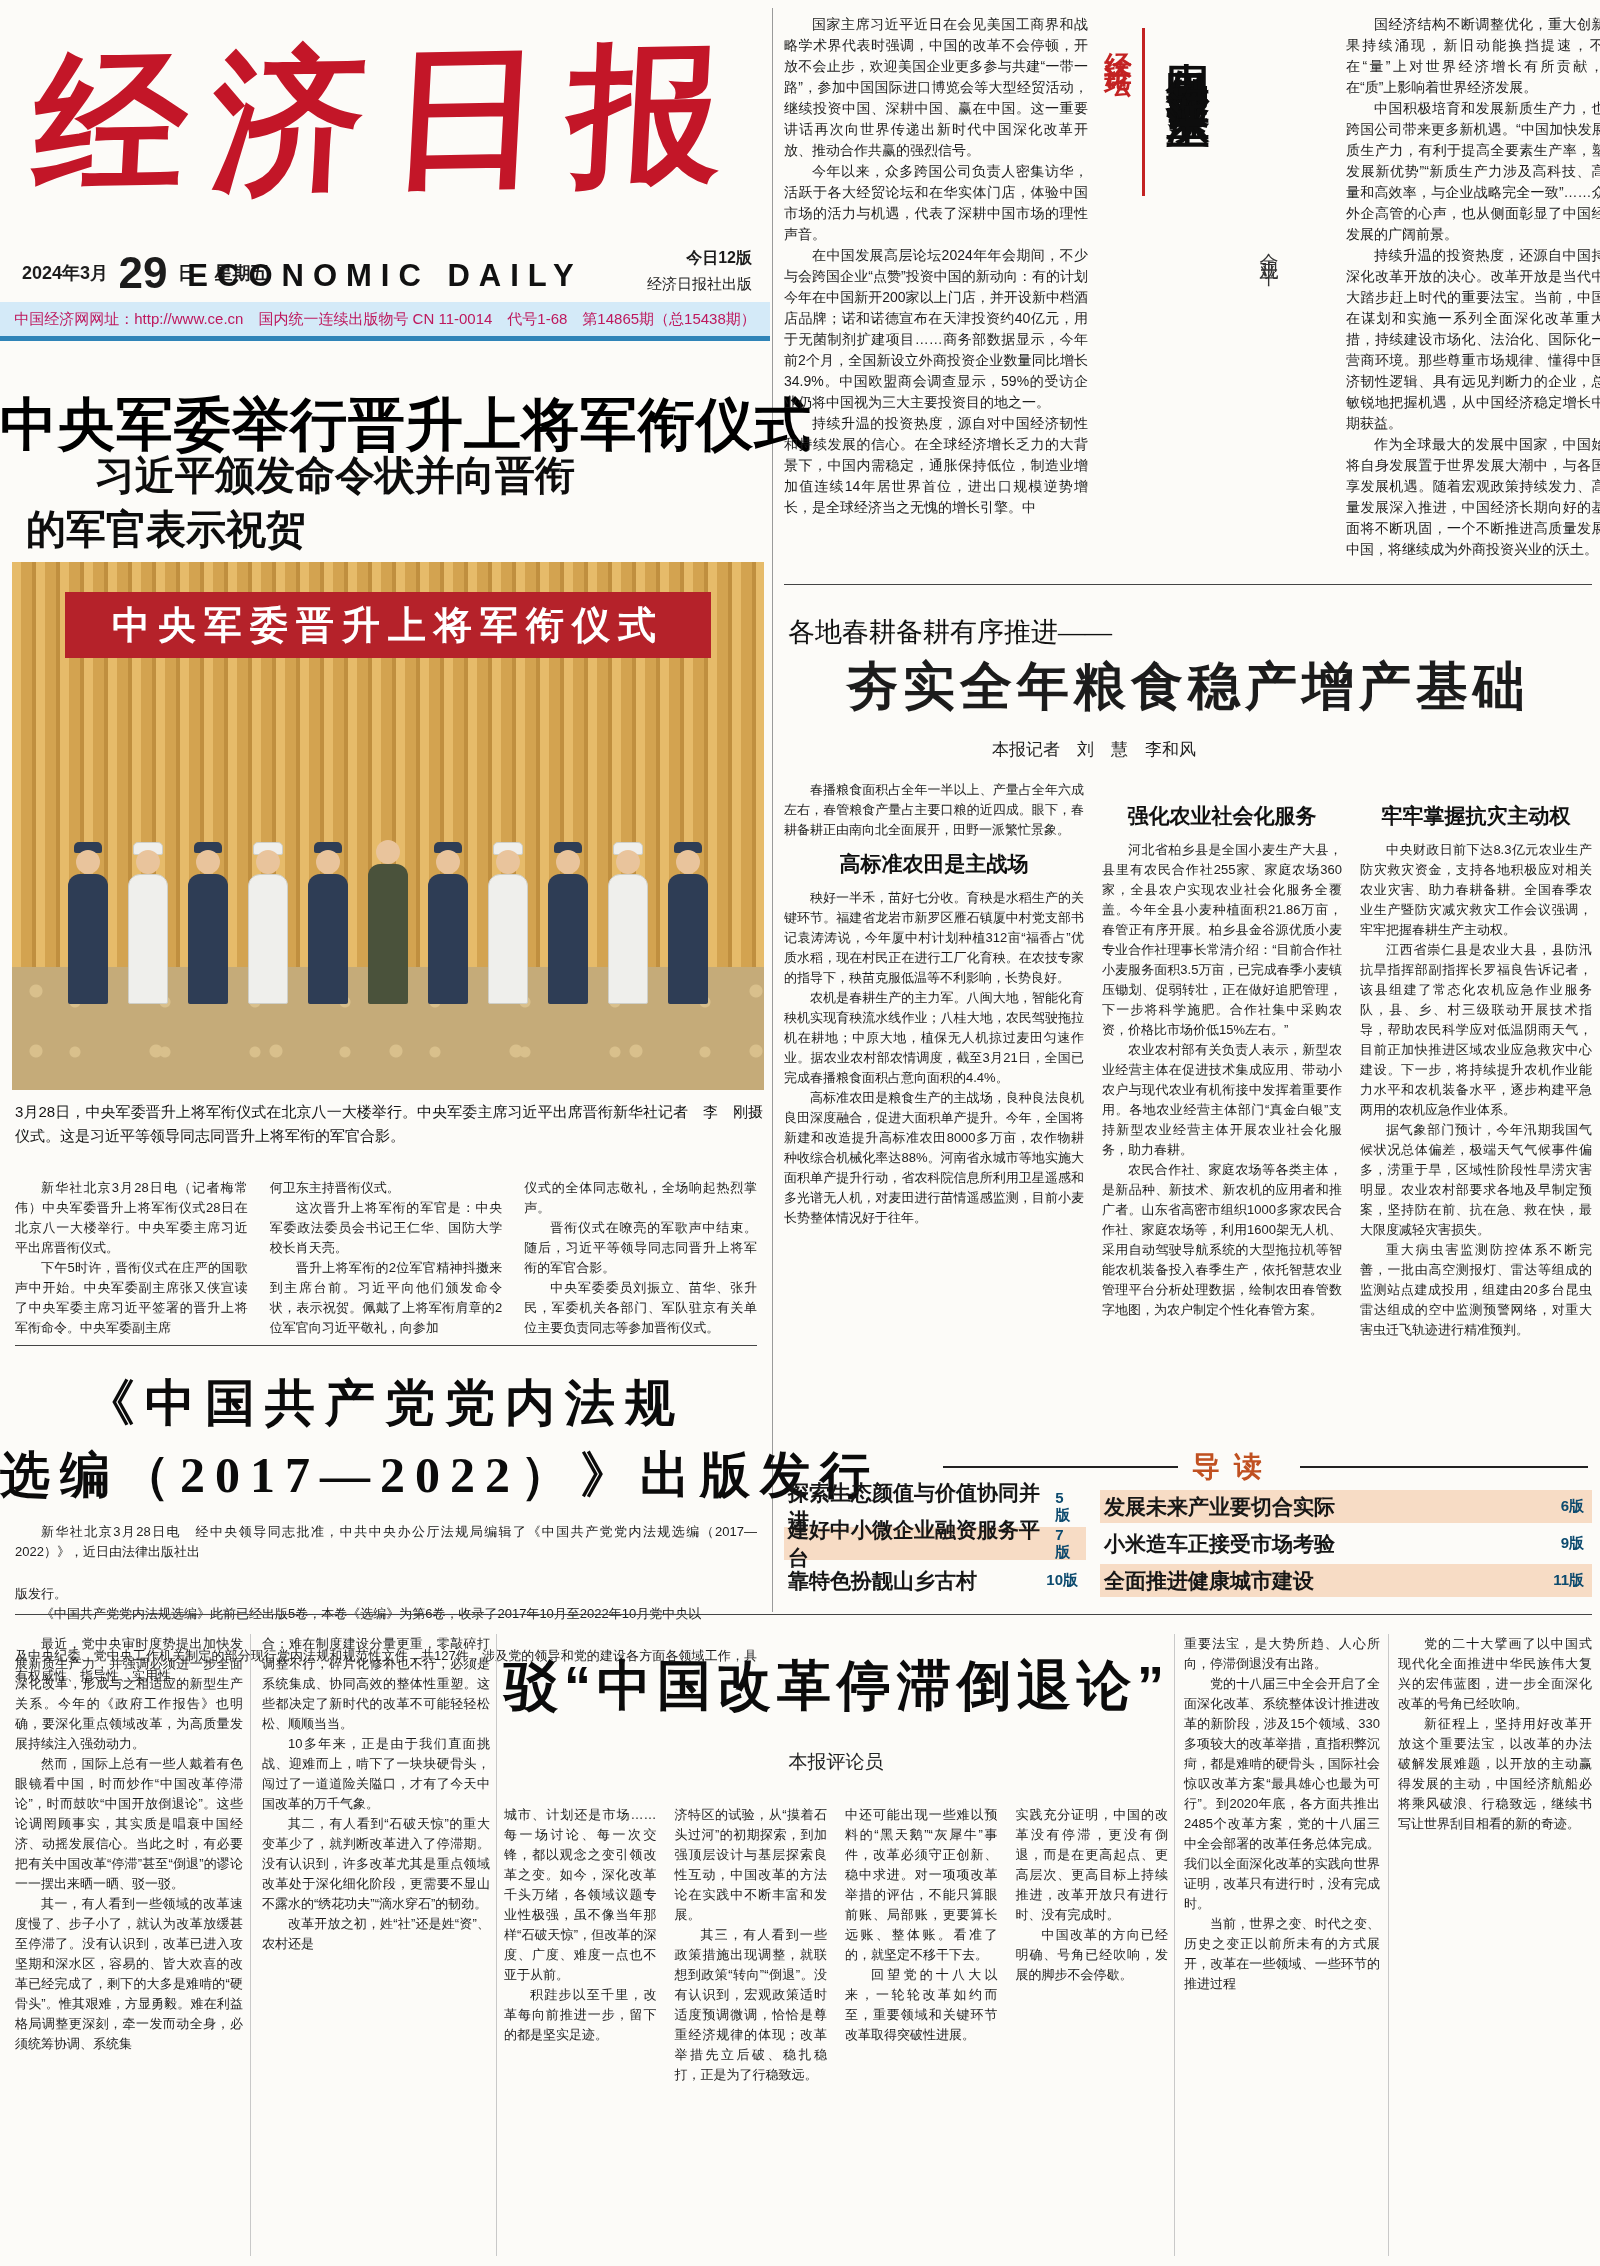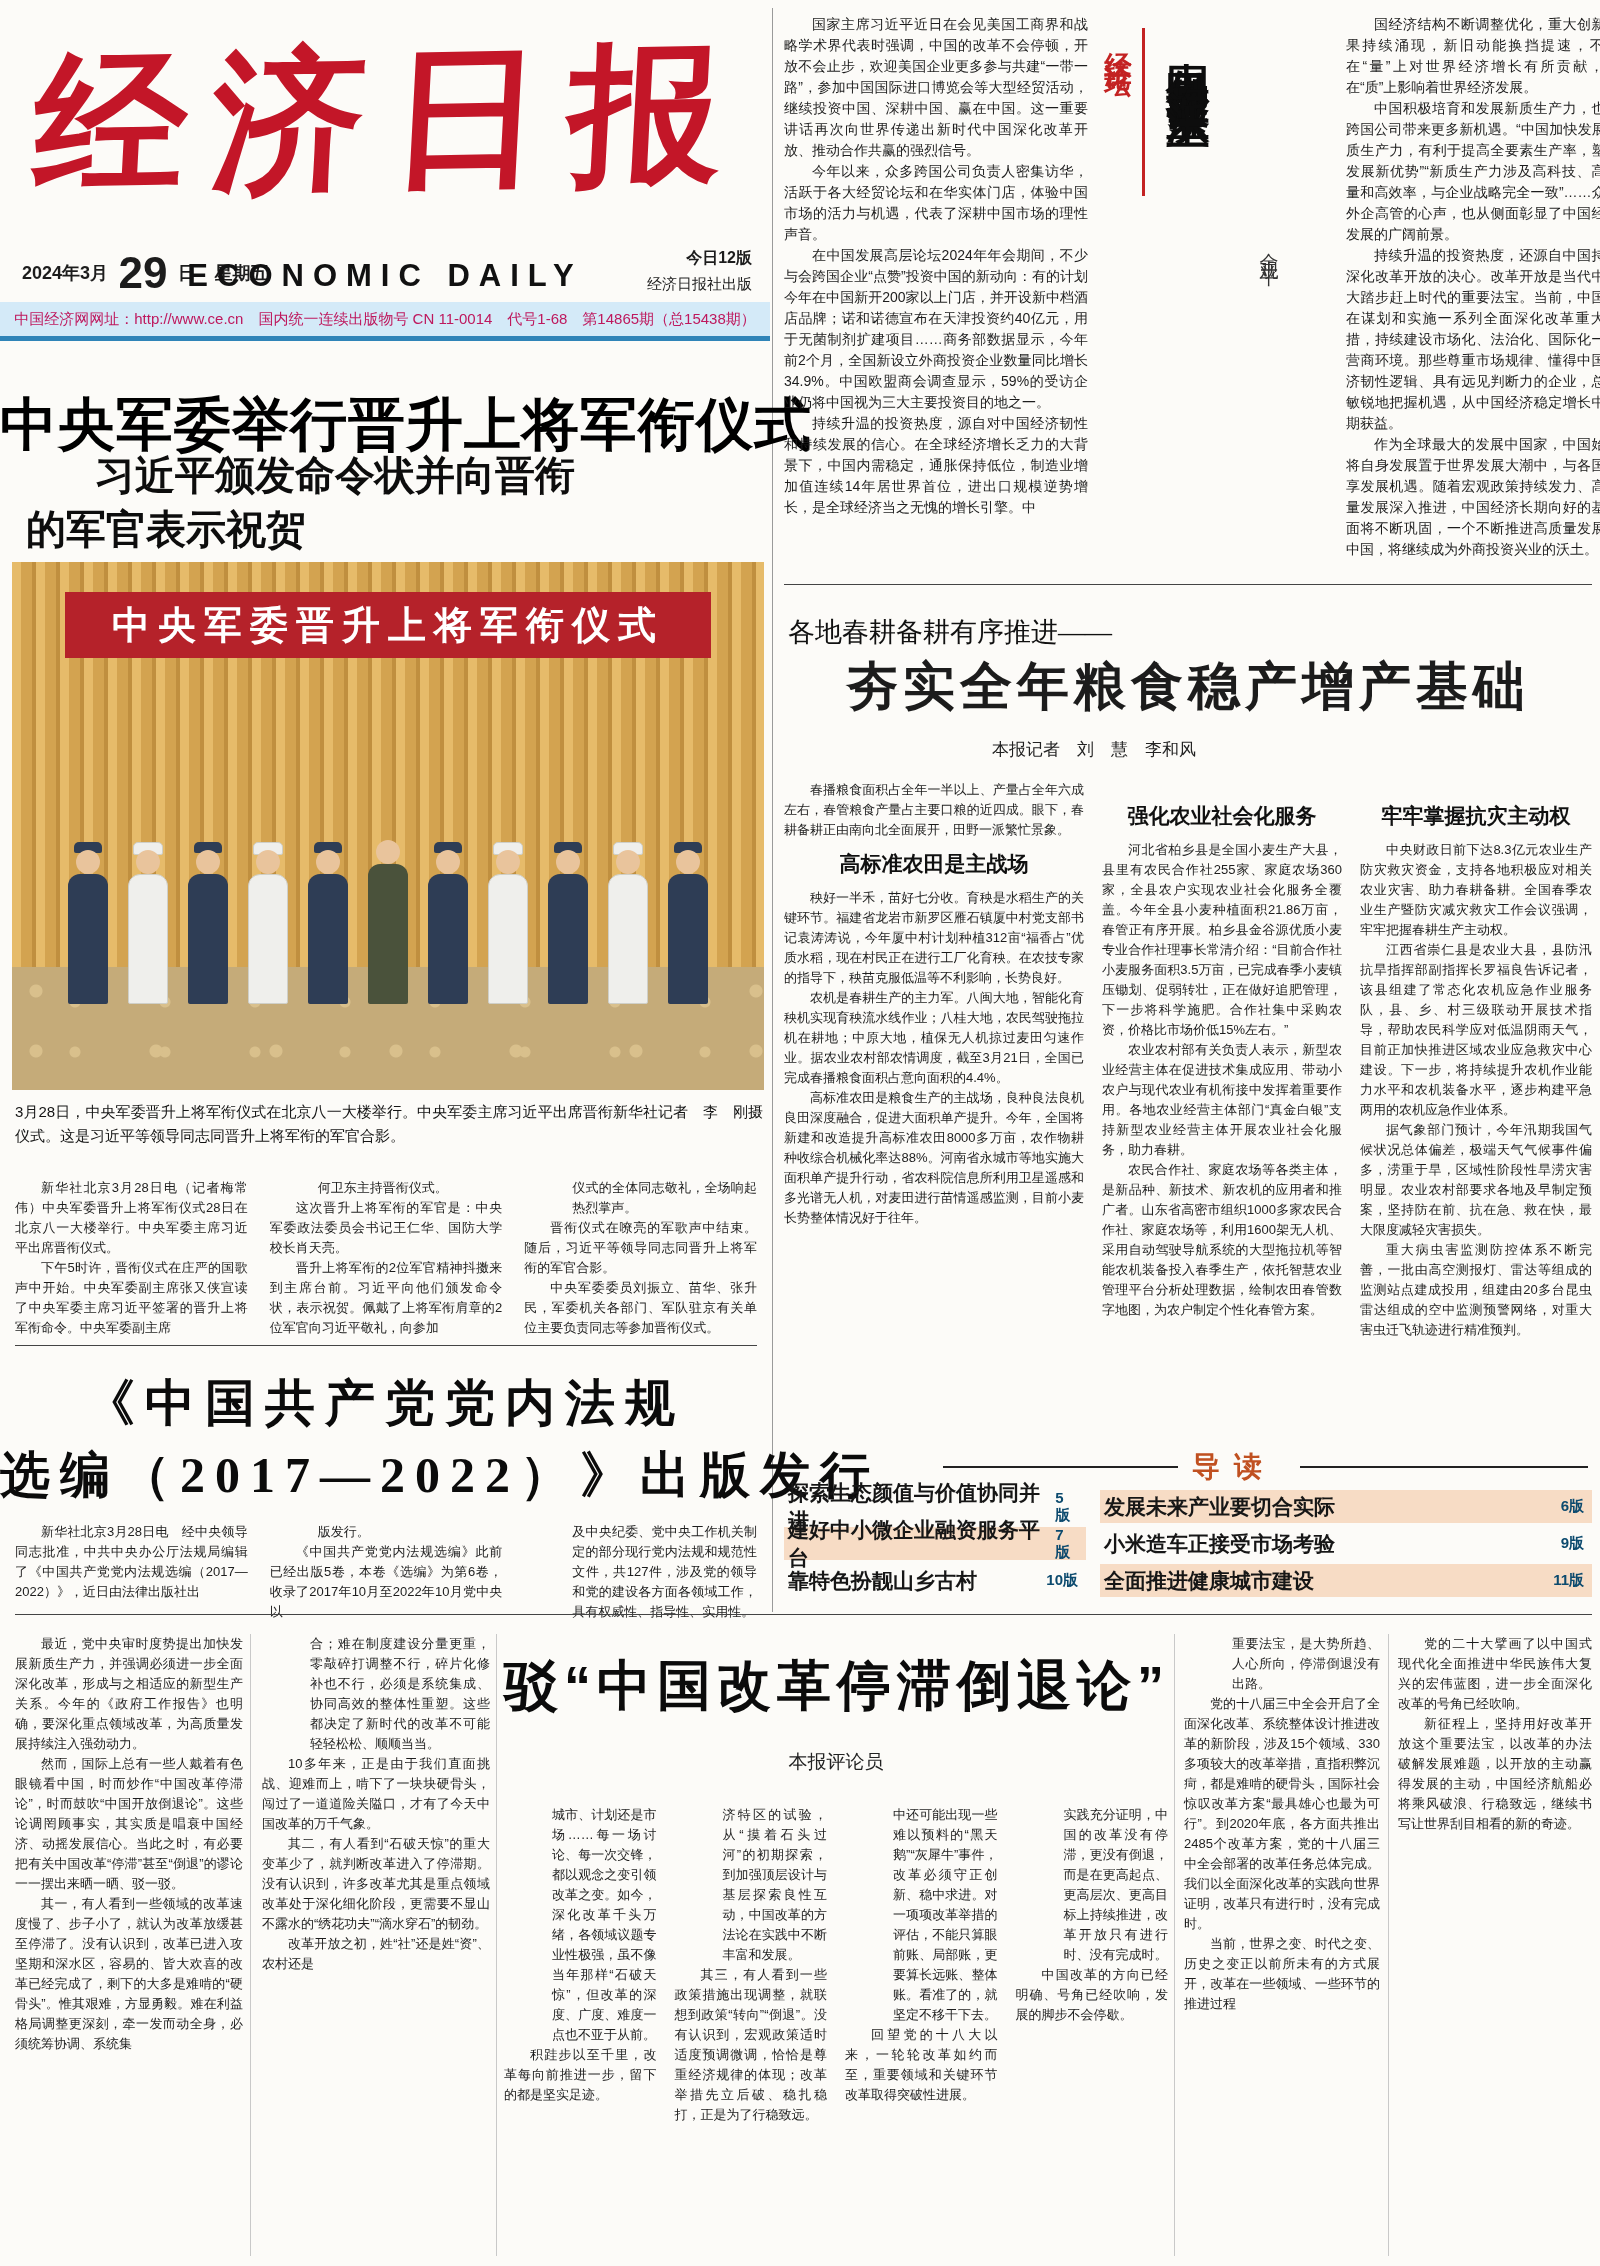--- a/index.html
+++ b/index.html
@@ -4,21 +4,21 @@
 <style>
   html,body{margin:0;padding:0;background:#e8e6e0;}
   .page{position:relative;width:1600px;height:2266px;margin:0 auto;background:#fcfbf8;
         font-family:"Liberation Sans",sans-serif;color:#1c1c1c;overflow:hidden;}
   .abs{position:absolute;}
   .vrule{position:absolute;width:1px;background:#9a9a9a;}
   .hrule{position:absolute;height:1px;background:#444;}
   .hrule.heavy{height:2px;background:#222;}
   .body-text{font-size:13px;line-height:20px;text-align:justify;color:#1d1d1d;}
   .body-text .para{margin:0;text-indent:2em;}
-  .cont .para:first-child{text-indent:0;margin-left:48px;}
+  .cont .para:first-child{text-indent:0;}
   .serif{font-family:"Liberation Serif",serif;}
 
   
   .logo{font-size:152px;font-weight:bold;color:#c31628;letter-spacing:26px;
         transform:skewX(-4deg) rotate(-1deg);white-space:nowrap;}
   .date-big{font-size:44px;font-weight:bold;}
   .eng-title{font-size:31px;letter-spacing:9px;font-weight:bold;color:#111;}
   .info-bar{background:#d4eaf8;border-bottom:5px solid #2f84b8;display:flex;
             align-items:center;justify-content:center;font-size:15px;color:#be185d;}
 
@@ -189,21 +189,21 @@
         <p class="para">仪式的全体同志敬礼，全场响起热烈掌声。</p>
         <p class="para">晋衔仪式在嘹亮的军歌声中结束。随后，习近平等领导同志同晋升上将军衔的军官合影。</p>
         <p class="para">中央军委委员刘振立、苗华、张升民，军委机关各部门、军队驻京有关单位主要负责同志等参加晋衔仪式。</p>
       </div>
   </div>
 
   <div class="hrule" style="left:15px;top:1345px;width:742px;"></div>
 
   <div class="abs book-h" style="left:0;top:1370px;width:770px;">《中国共产党党内法规</div>
   <div class="abs book-h" style="left:0;top:1442px;width:770px;">选编（2017—2022）》出版发行</div>
-  <div class="abs cols3" style="left:15px;top:1522px;width:742px;">
+  <div class="abs cols3" style="left:15px;top:1522px;width:742px;flex-direction:column;">
     <div class="body-text">
         <p class="para">新华社北京3月28日电　经中央领导同志批准，中共中央办公厅法规局编辑了《中国共产党党内法规选编（2017—2022）》，近日由法律出版社出</p>
       </div>
     <div class="body-text cont">
         <p class="para">版发行。</p>
         <p class="para">《中国共产党党内法规选编》此前已经出版5卷，本卷《选编》为第6卷，收录了2017年10月至2022年10月党中央以</p>
       </div>
     <div class="body-text cont">
         <p class="para">及中央纪委、党中央工作机关制定的部分现行党内法规和规范性文件，共127件，涉及党的领导和党的建设各方面各领域工作，具有权威性、指导性、实用性。</p>
       </div>

